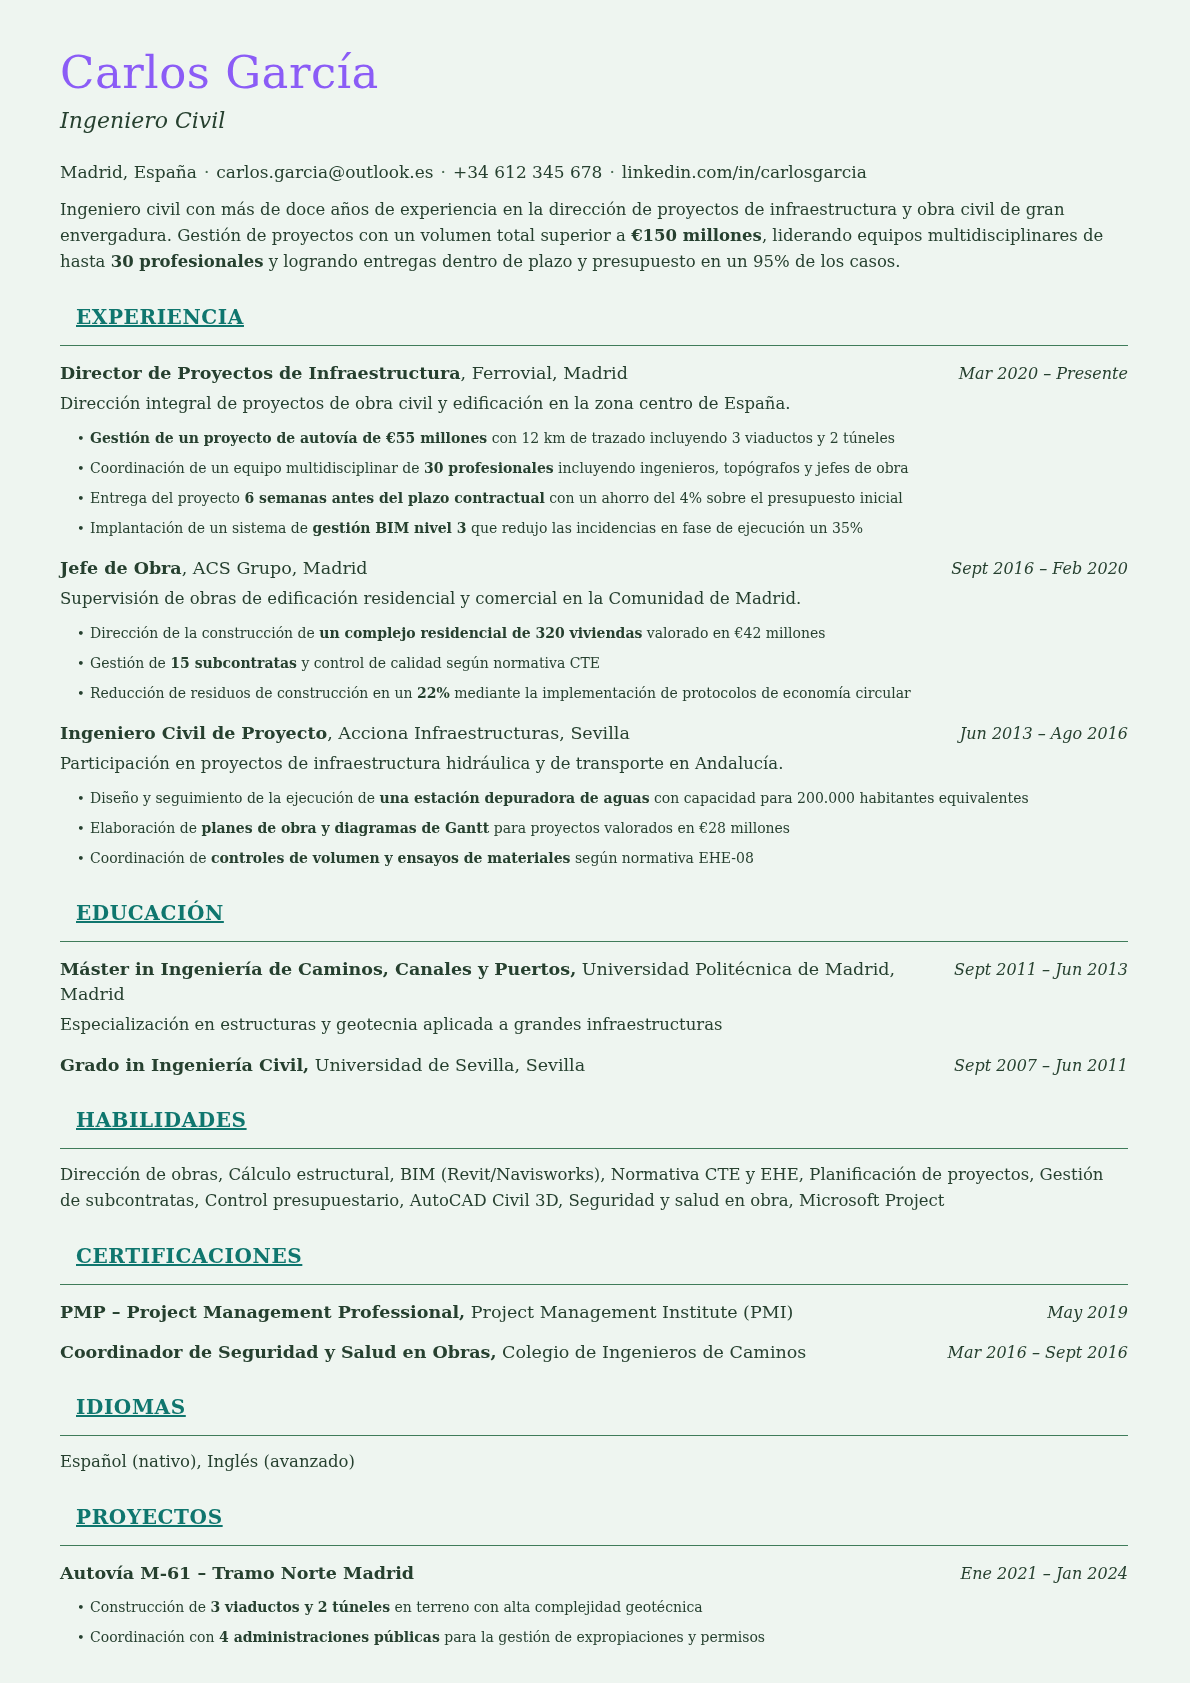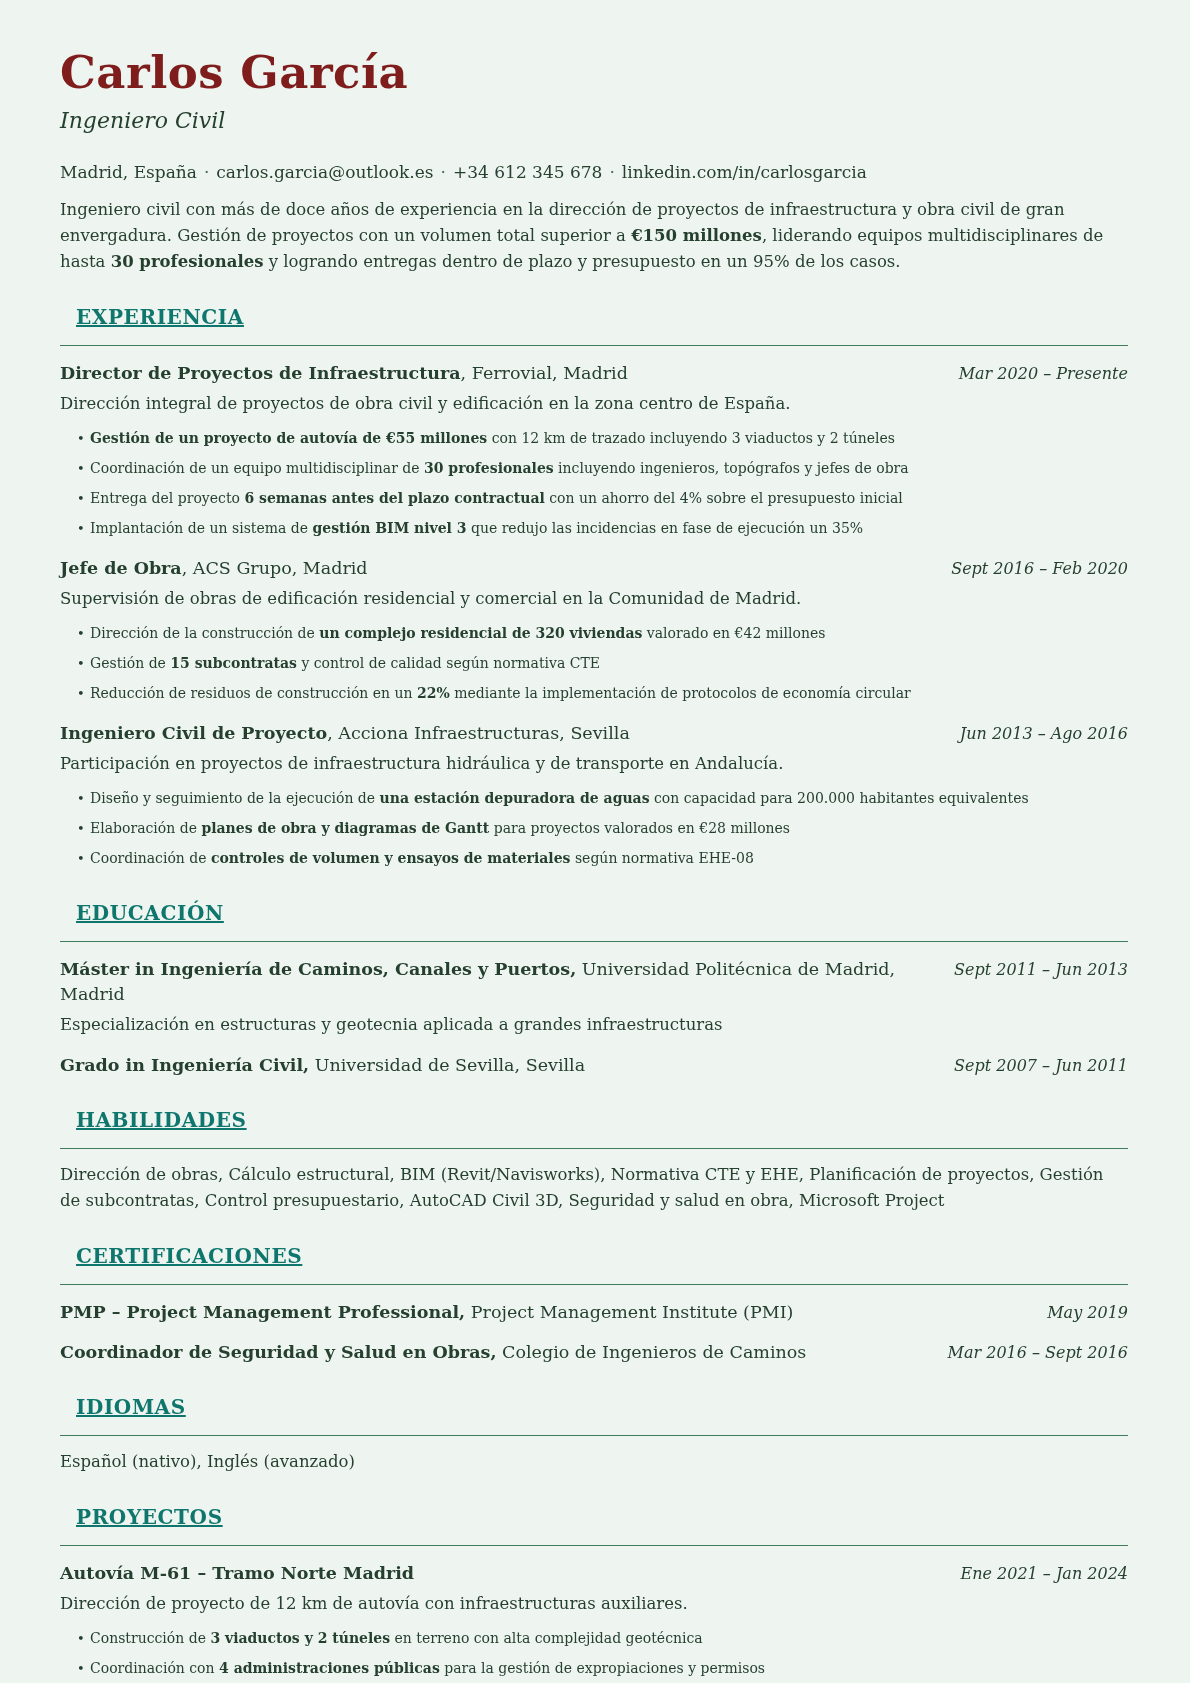--- a/index.html
+++ b/index.html
@@ -18,22 +18,22 @@
     box-sizing: border-box;
     width: 1190px;
     min-height: 1683px;
     padding: 48px 62px 40px 60px;
   }
   
   h1.name {
     margin: 0;
     font-size: 45px;
     line-height: 1.12;
-    font-weight: 700;
-    color: #7f1d1d;
+    font-weight: 400;
+    color: #8b5cf6;
     letter-spacing: 0.5px;
   }
   .job-title {
     margin-top: 9px;
     font-size: 22px;
     font-style: italic;
     line-height: 1.25;
   }
   .contact {
     margin-top: 25px;
@@ -216,21 +216,20 @@
         <p class="section-text">Español (nativo), Inglés (avanzado)</p>
       </section>
       <section class="section-block">
         <h2 class="section-heading">PROYECTOS</h2>
         <div class="section-rule"></div>
         <div class="entry">
           <div class="entry-header">
             <span class="entry-title"><b>Autovía M-61 – Tramo Norte Madrid</b></span>
             <span class="entry-date">Ene 2021 – Jan 2024</span>
           </div>
-          <p class="entry-desc">Dirección de proyecto de 12 km de autovía con infraestructuras auxiliares.</p>
           <ul class="bullets">
             <li><span>Construcción de </span><span class="bold">3 viaductos y 2 túneles</span><span> en terreno con alta complejidad geotécnica</span></li>
             <li><span>Coordinación con </span><span class="bold">4 administraciones públicas</span><span> para la gestión de expropiaciones y permisos</span></li>
           </ul>
         </div>
       </section>
     </main>
 </div>
 
 </body></html>

